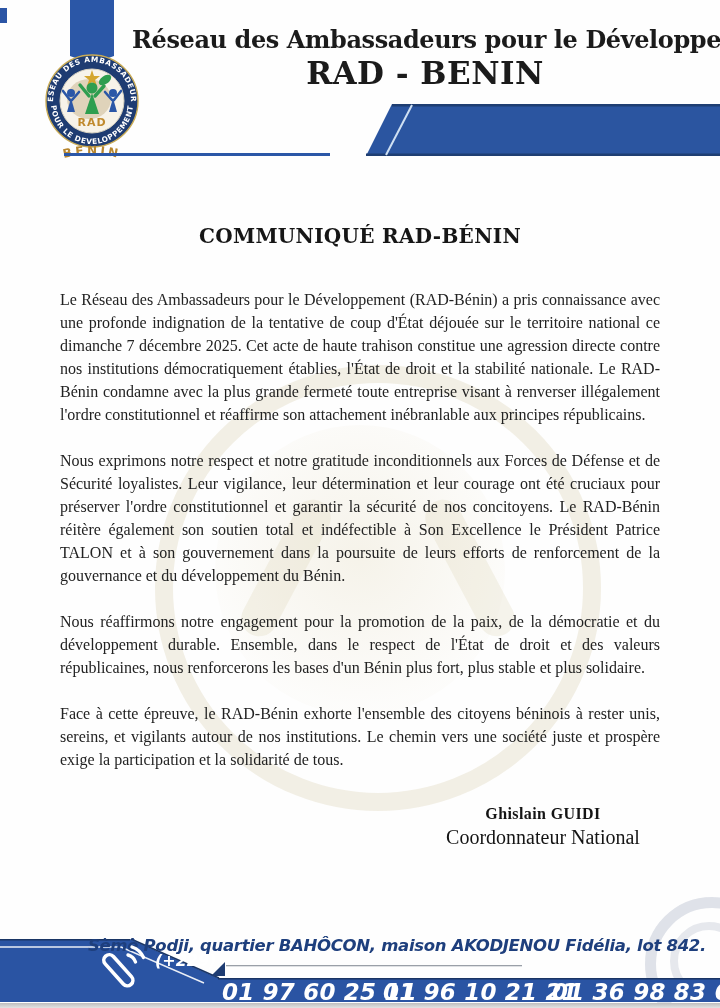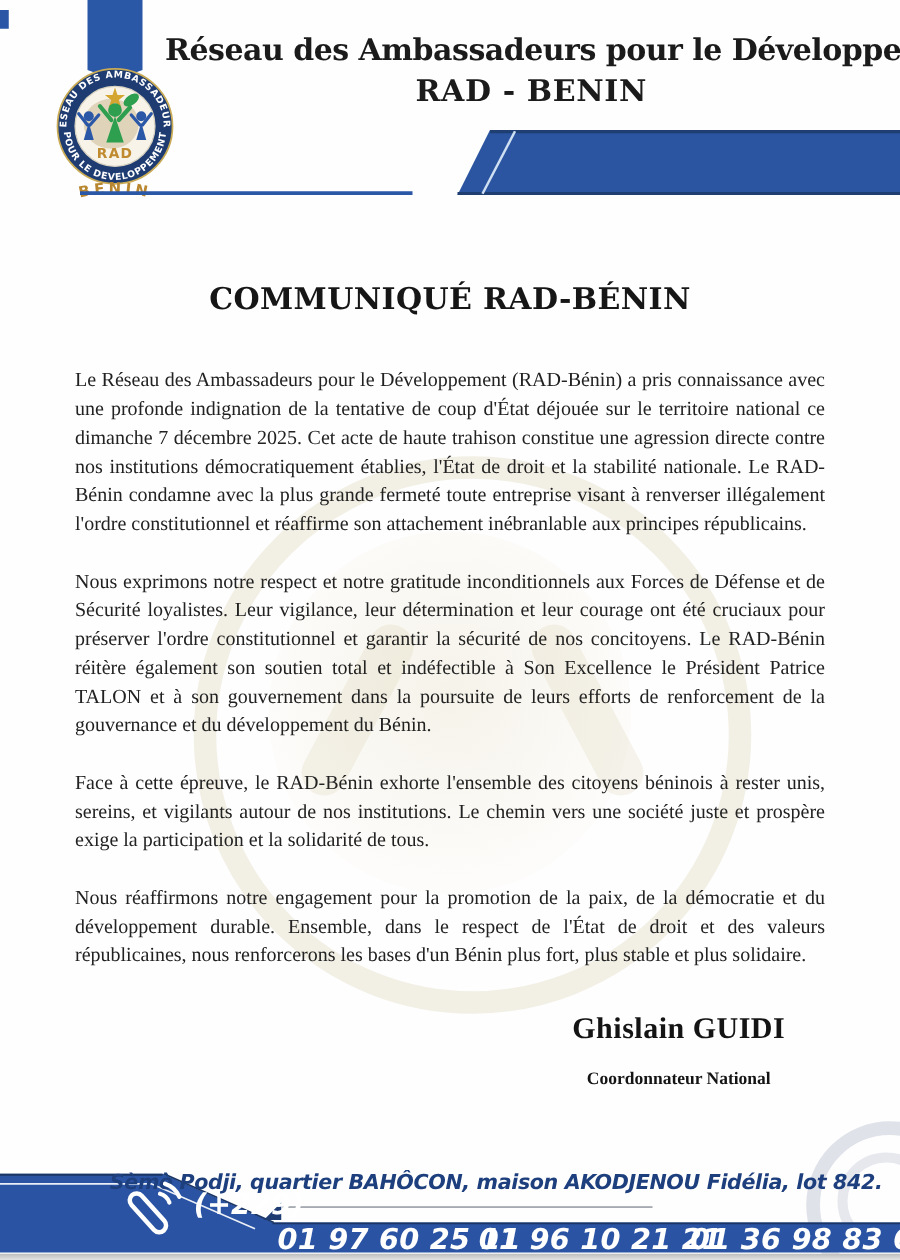--- a/index.html
+++ b/index.html
@@ -5,34 +5,34 @@
   html,body{margin:0;padding:0;background:#e9e9e9;}
   .page{position:relative;width:720px;height:1008px;background:#fefefe;overflow:hidden;
         font-family:"Liberation Serif",serif;color:#1d1d1d;}
 
   
   .corner-mark{position:absolute;left:0;top:8px;width:7px;height:15px;background:#2b55a5;}
   .logo-svg{position:absolute;left:38px;top:0;width:114px;height:168px;}
   .org-title{position:absolute;left:132px;top:24px;width:586px;text-align:center;
              font-family:"DejaVu Serif",serif;font-weight:bold;color:#1b1b1b;}
   .org-title .line1{font-size:24px;letter-spacing:-0.4px;white-space:nowrap;line-height:32px;}
-  .org-title .line2{font-size:24px;letter-spacing:0.5px;line-height:34px;}
+  .org-title .line2{font-size:31px;letter-spacing:0.5px;line-height:34px;}
   .rule{position:absolute;left:64px;top:153px;width:266px;height:3px;background:#2b57a7;}
   .banner{position:absolute;left:0;top:104px;width:720px;height:52px;pointer-events:none;}
 
   
   .content{position:absolute;left:60px;top:224px;width:600px;z-index:2;}
-  .doc-title{text-align:center;font-weight:bold;font-size:24px;letter-spacing:0.3px;
+  .doc-title{text-align:center;font-weight:bold;font-size:20px;letter-spacing:0.3px;
              margin:0 0 40px 0;font-family:"DejaVu Serif",serif;color:#161616;}
   .content p.para{margin:0 0 23px 0;font-size:16px;line-height:23px;text-align:justify;
                   color:#222;}
   .dateline{margin:6px 0 0 0;padding-left:325px;font-size:16.5px;white-space:nowrap;color:#1c1c1c;}
   .sig{margin-top:34px;margin-left:323px;width:320px;text-align:center;}
-  .sig-name{font-weight:bold;font-size:24px;letter-spacing:0.4px;color:#141414;}
-  .sig-role{font-weight:bold;font-size:14px;margin-top:19px;color:#141414;}
+  .sig-name{font-weight:bold;font-size:16px;letter-spacing:0.4px;color:#141414;}
+  .sig-role{font-weight:normal;font-size:20px;margin-top:3px;color:#141414;}
 
   
   .watermark{position:absolute;left:155px;top:365px;width:410px;height:410px;z-index:1;
              border:18px solid rgba(223,215,188,0.38);border-radius:50%;}
   .watermark .inner{position:absolute;left:42px;top:42px;width:290px;height:290px;border-radius:50%;
              background:radial-gradient(circle at 50% 45%, rgba(226,216,185,0.30), rgba(226,216,185,0.05) 70%);}
   .watermark .arm1,.watermark .arm2{position:absolute;width:36px;height:150px;border-radius:20px;
              background:rgba(214,204,168,0.22);top:110px;}
   .watermark .arm1{left:95px;transform:rotate(28deg);}
   .watermark .arm2{right:95px;transform:rotate(-28deg);}
@@ -41,21 +41,21 @@
   .ghost-ring{position:absolute;left:645px;top:897px;width:112px;height:112px;border-radius:50%;
               border:11px solid rgba(201,207,218,0.6);z-index:1;}
   .ghost-ring .in{position:absolute;left:14px;top:14px;width:62px;height:62px;border-radius:50%;
               border:8px solid rgba(201,207,218,0.45);}
   .footer-band{position:absolute;left:0;top:938px;width:720px;height:66px;z-index:3;}
   .address{position:absolute;right:14px;top:936px;z-index:4;white-space:nowrap;
            font-family:"DejaVu Sans",sans-serif;font-style:italic;font-weight:bold;
            font-size:16.5px;color:#1e3f7d;letter-spacing:-0.3px;}
   .phone-icon{position:absolute;left:95px;top:941px;width:54px;height:54px;z-index:4;}
   .dial-code{position:absolute;left:155px;top:951px;z-index:4;color:#fff;
-             font-family:"DejaVu Sans",sans-serif;font-style:italic;font-weight:bold;font-size:23px;}
+             font-family:"DejaVu Sans",sans-serif;font-style:italic;font-weight:bold;font-size:16px;}
   .phone-num{position:absolute;top:979px;z-index:4;color:#fff;text-align:center;
              font-family:"DejaVu Sans",sans-serif;font-style:italic;font-weight:bold;
              font-size:23px;letter-spacing:0.2px;white-space:nowrap;}
   .pn0{left:222px;width:145px;}
   .pn1{left:383px;width:145px;font-style:italic;}
   .pn2{left:552px;width:152px;}
   .bottom-strip{position:absolute;left:0;bottom:0;width:720px;height:5px;z-index:5;
                 background:linear-gradient(#bdbdbd,#e3e3e3);}
 </style>
 </head>
@@ -128,22 +128,22 @@
   <div class="watermark">
     <div class="inner"></div>
       <div class="arm1"></div>
       <div class="arm2"></div>
   </div>
 
   <div class="content">
     <h1 class="doc-title">COMMUNIQUÉ RAD-BÉNIN</h1>
     <p class="para">Le Réseau des Ambassadeurs pour le Développement (RAD-Bénin) a pris connaissance avec une profonde indignation de la tentative de coup d'État déjouée sur le territoire national ce dimanche 7 décembre 2025. Cet acte de haute trahison constitue une agression directe contre nos institutions démocratiquement établies, l'État de droit et la stabilité nationale. Le RAD-Bénin condamne avec la plus grande fermeté toute entreprise visant à renverser illégalement l'ordre constitutionnel et réaffirme son attachement inébranlable aux principes républicains.</p>
     <p class="para">Nous exprimons notre respect et notre gratitude inconditionnels aux Forces de Défense et de Sécurité loyalistes. Leur vigilance, leur détermination et leur courage ont été cruciaux pour préserver l'ordre constitutionnel et garantir la sécurité de nos concitoyens. Le RAD-Bénin réitère également son soutien total et indéfectible à Son Excellence le Président Patrice TALON et à son gouvernement dans la poursuite de leurs efforts de renforcement de la gouvernance et du développement du Bénin.</p>
+    <p class="para">Nous réaffirmons notre engagement pour la promotion de la paix, de la démocratie et du développement durable. Ensemble, dans le respect de l'État de droit et des valeurs républicaines, nous renforcerons les bases d'un Bénin plus fort, plus stable et plus solidaire.</p>
     <p class="para">Face à cette épreuve, le RAD-Bénin exhorte l'ensemble des citoyens béninois à rester unis, sereins, et vigilants autour de nos institutions. Le chemin vers une société juste et prospère exige la participation et la solidarité de tous.</p>
-    <p class="para">Nous réaffirmons notre engagement pour la promotion de la paix, de la démocratie et du développement durable. Ensemble, dans le respect de l'État de droit et des valeurs républicaines, nous renforcerons les bases d'un Bénin plus fort, plus stable et plus solidaire.</p>
     <div class="sig">
       <div class="sig-name">Ghislain GUIDI</div>
       <div class="sig-role">Coordonnateur National</div>
     </div>
   </div>
 
   <div class="ghost-ring">
       <div class="in"></div>
     </div>
 

